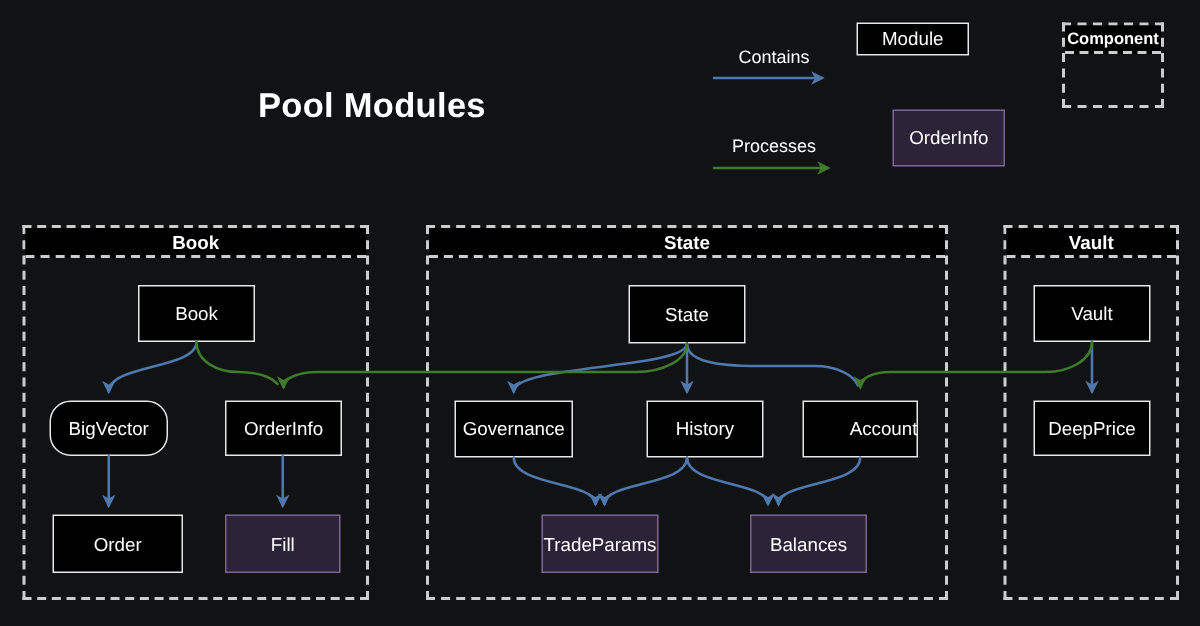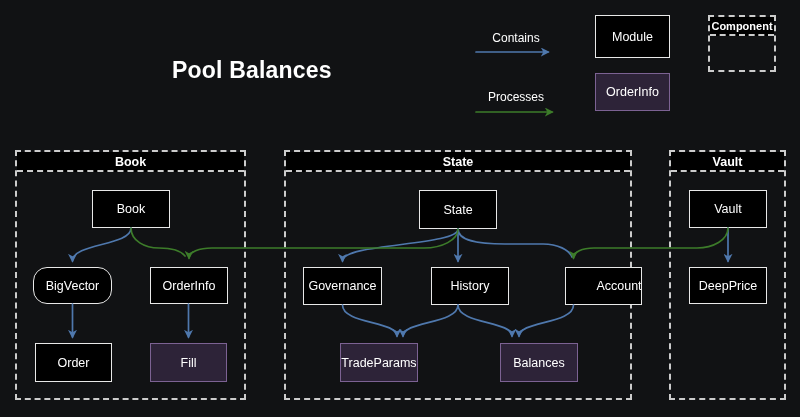--- a/index.html
+++ b/index.html
@@ -70,26 +70,26 @@
     pointer-events: none;
   }
   .edge-blue { stroke: var(--contains-arrow); fill: none; stroke-width: 1.7; stroke-linecap: round; }
   .edge-green { stroke: var(--processes-arrow); fill: none; stroke-width: 1.7; stroke-linecap: round; }
   .head-blue { fill: var(--contains-arrow); }
   .head-green { fill: var(--processes-arrow); }
 </style>
 </head>
 <body>
 
-<div class="title">Pool Balances</div>
+<div class="title">Pool Modules</div>
 
 <div class="legend-label" style="left:476px; top:31px;">Contains</div>
 <div class="legend-label" style="left:476px; top:90px;">Processes</div>
 
-<div class="node" style="left:595px; top:15px; width:75px; height:43px;">
+<div class="node" style="left:571px; top:15px; width:75px; height:22px;">
   <span>Module</span>
 </div>
 <div class="node primitive" style="left:595px; top:73px; width:75px; height:38px;">
   <span>OrderInfo</span>
 </div>
 <div class="component-box">
   <div class="component-header">Component</div>
 </div>
 
 <div class="container" style="left:15px; top:150px; width:231px; height:250px;">
@@ -104,40 +104,40 @@
 
 <div class="node" style="left:92px; top:190px; width:78px; height:38px;">
   <span>Book</span>
 </div>
 <div class="node" style="left:33px; top:267px; width:79px; height:37px;border-radius:14px;">
   <span>BigVector</span>
 </div>
 <div class="node" style="left:150px; top:267px; width:78px; height:37px;">
   <span>OrderInfo</span>
 </div>
-<div class="node" style="left:35px; top:343px; width:77px; height:39px;">
+<div class="node" style="left:35px; top:343px; width:87px; height:39px;">
   <span>Order</span>
 </div>
 <div class="node primitive" style="left:150px; top:343px; width:77px; height:39px;">
   <span>Fill</span>
 </div>
 
 <div class="node" style="left:419px; top:190px; width:78px; height:39px;">
   <span>State</span>
 </div>
 <div class="node" style="left:303px; top:267px; width:79px; height:38px;">
   <span>Governance</span>
 </div>
 <div class="node" style="left:419px; top:267px; width:78px; height:38px;margin-left:12px;">
   <span>History</span>
 </div>
-<div class="node" style="left:565px; top:267px; width:77px; height:38px;padding-left:31px;">
+<div class="node" style="left:535px; top:267px; width:77px; height:38px;padding-left:31px;">
   <span>Account</span>
 </div>
-<div class="node primitive" style="left:340px; top:343px; width:78px; height:39px;">
+<div class="node primitive" style="left:361px; top:343px; width:78px; height:39px;">
   <span>TradeParams</span>
 </div>
 <div class="node primitive" style="left:500px; top:343px; width:78px; height:39px;">
   <span>Balances</span>
 </div>
 
 <div class="node" style="left:689px; top:190px; width:78px; height:38px;">
   <span>Vault</span>
 </div>
 <div class="node" style="left:689px; top:267px; width:78px; height:37px;">

